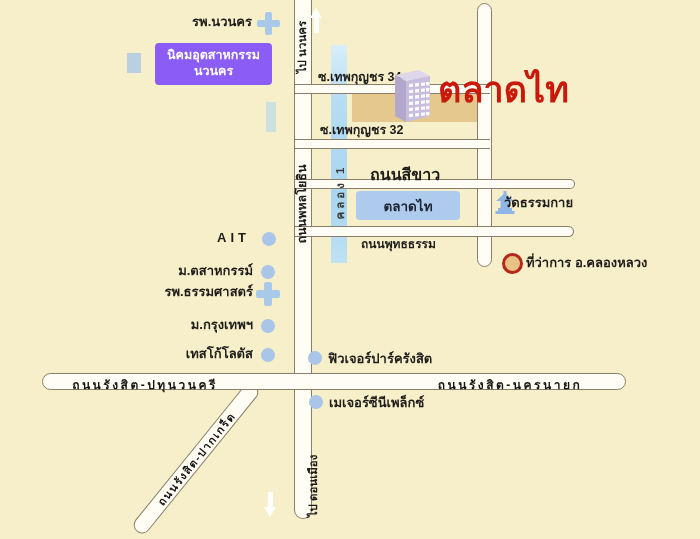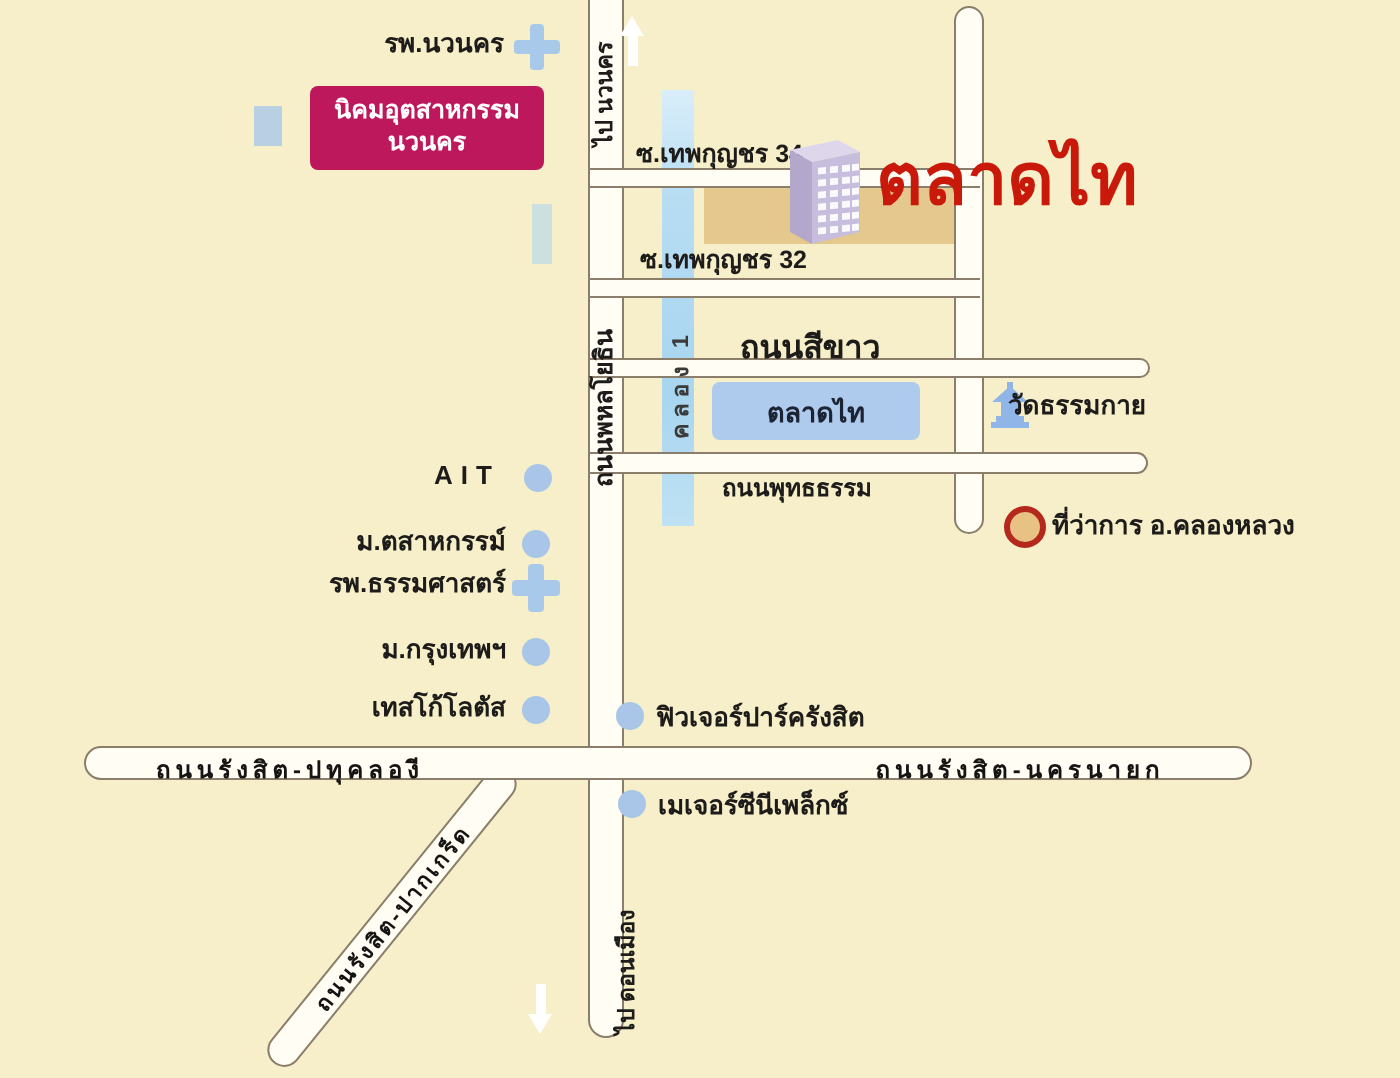--- a/index.html
+++ b/index.html
@@ -32,21 +32,21 @@
   
   .lbl{position:absolute;color:#1d1c1a;font-size:13px;font-weight:600;z-index:10;white-space:nowrap;line-height:1.15;}
   .road-lbl{font-size:12.5px;}
   .right-align{text-align:right;}
   .rot{position:absolute;z-index:10;text-align:center;white-space:nowrap;
        color:#1d1c1a;font-weight:600;transform:rotate(-90deg);}
   .onroad-lbl{position:absolute;z-index:10;text-align:center;font-size:12px;font-weight:700;
        letter-spacing:2.5px;color:#151412;top:375px;}
 
   
-  .bluebox{position:absolute;background:#be185d;border-radius:4px;z-index:8;
+  .bluebox{position:absolute;background:#8b5cf6;border-radius:4px;z-index:8;
        display:flex;flex-direction:column;align-items:center;justify-content:center;}
   #estate-box{left:155px;top:43px;width:117px;height:42px;color:#ffffff;font-size:12.5px;font-weight:700;line-height:1.25;}
   #talaadthai-box{left:356px;top:191px;width:104px;height:29px;color:#1c2433;font-size:13.5px;font-weight:700;background:#aecaec;}
   #tan-box{position:absolute;left:352px;top:91px;width:128px;height:31px;background:#e4c88d;z-index:4;}
 
   
   #title{position:absolute;left:438px;top:72px;z-index:12;color:#c9190a;font-weight:700;font-size:36px;line-height:1;}
   #subtitle{position:absolute;left:444px;top:108px;width:92px;text-align:center;z-index:12;color:#c9190a;
        font-weight:700;font-size:11px;}
 
@@ -86,21 +86,21 @@
   <div class="road" id="road-right"></div>
   <div class="road hroad" id="road-soi34"></div>
   <div class="road hroad" id="road-soi32"></div>
   <div class="road hroad" id="road-sikhao"></div>
   <div class="road hroad" id="road-phuttham"></div>
   <div class="road" id="road-pakkret">
     <span style="font-size:11px;font-weight:700;letter-spacing:1.5px;color:#151412;">ถนนรังสิต-ปากเกร็ด</span>
   </div>
   <div class="road" id="road-rangsit"></div>
 
-  <div class="onroad-lbl" style="left:55px;width:180px;">ถนนรังสิต-ปทุคลองี</div>
+  <div class="onroad-lbl" style="left:55px;width:180px;">ถนนรังสิต-ปทุนวนครี</div>
   <div class="onroad-lbl" style="left:420px;width:180px;">ถนนรังสิต-นครนายก</div>
 
   <div class="rot" style="left:272px;top:38px;width:60px;font-size:11.5px;">ไป นวนคร</div>
   <div class="rot" style="left:252px;top:194px;width:100px;font-size:12.5px;">ถนนพหลโยธิน</div>
   <div class="rot" style="left:300px;top:183px;width:80px;font-size:11.5px;letter-spacing:3px;color:#3a3a38;">คลอง 1</div>
   <div class="rot" style="left:281px;top:477px;width:64px;font-size:11.5px;">ไป ดอนเมือง</div>
 
   <div class="arrow" id="arrow-north">
     <span class="head"></span>
       <span class="shaft"></span>

